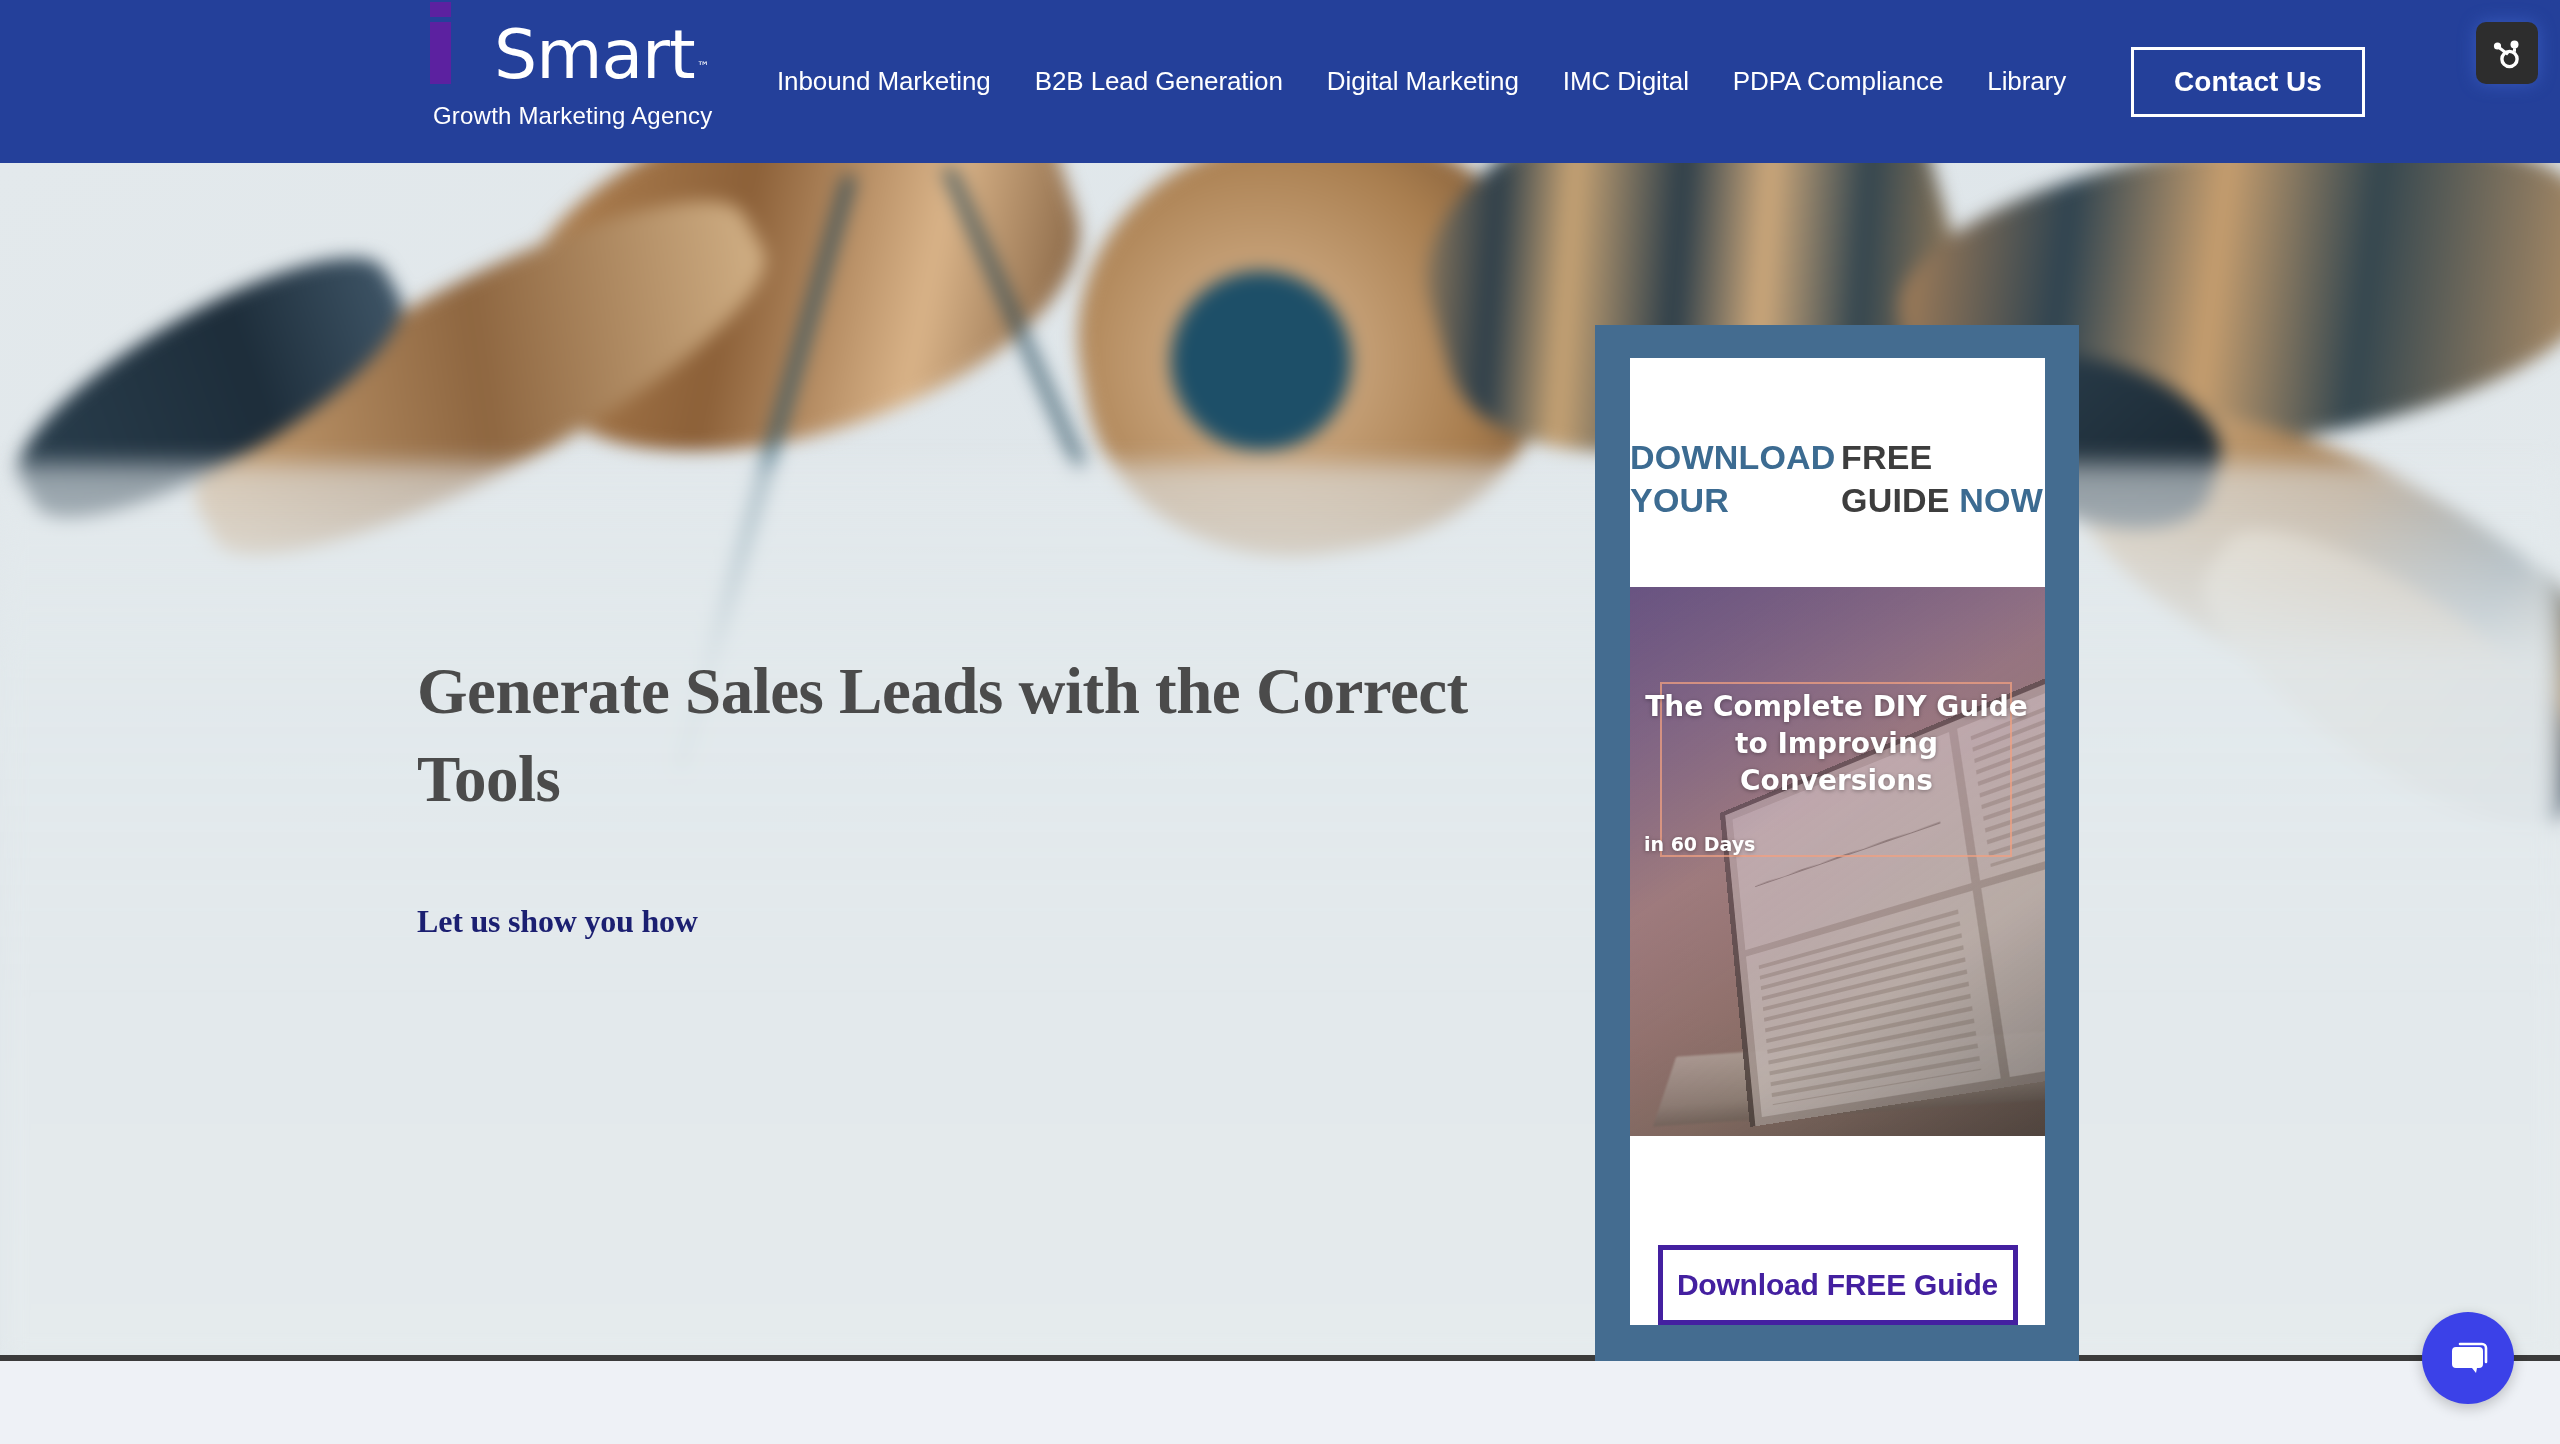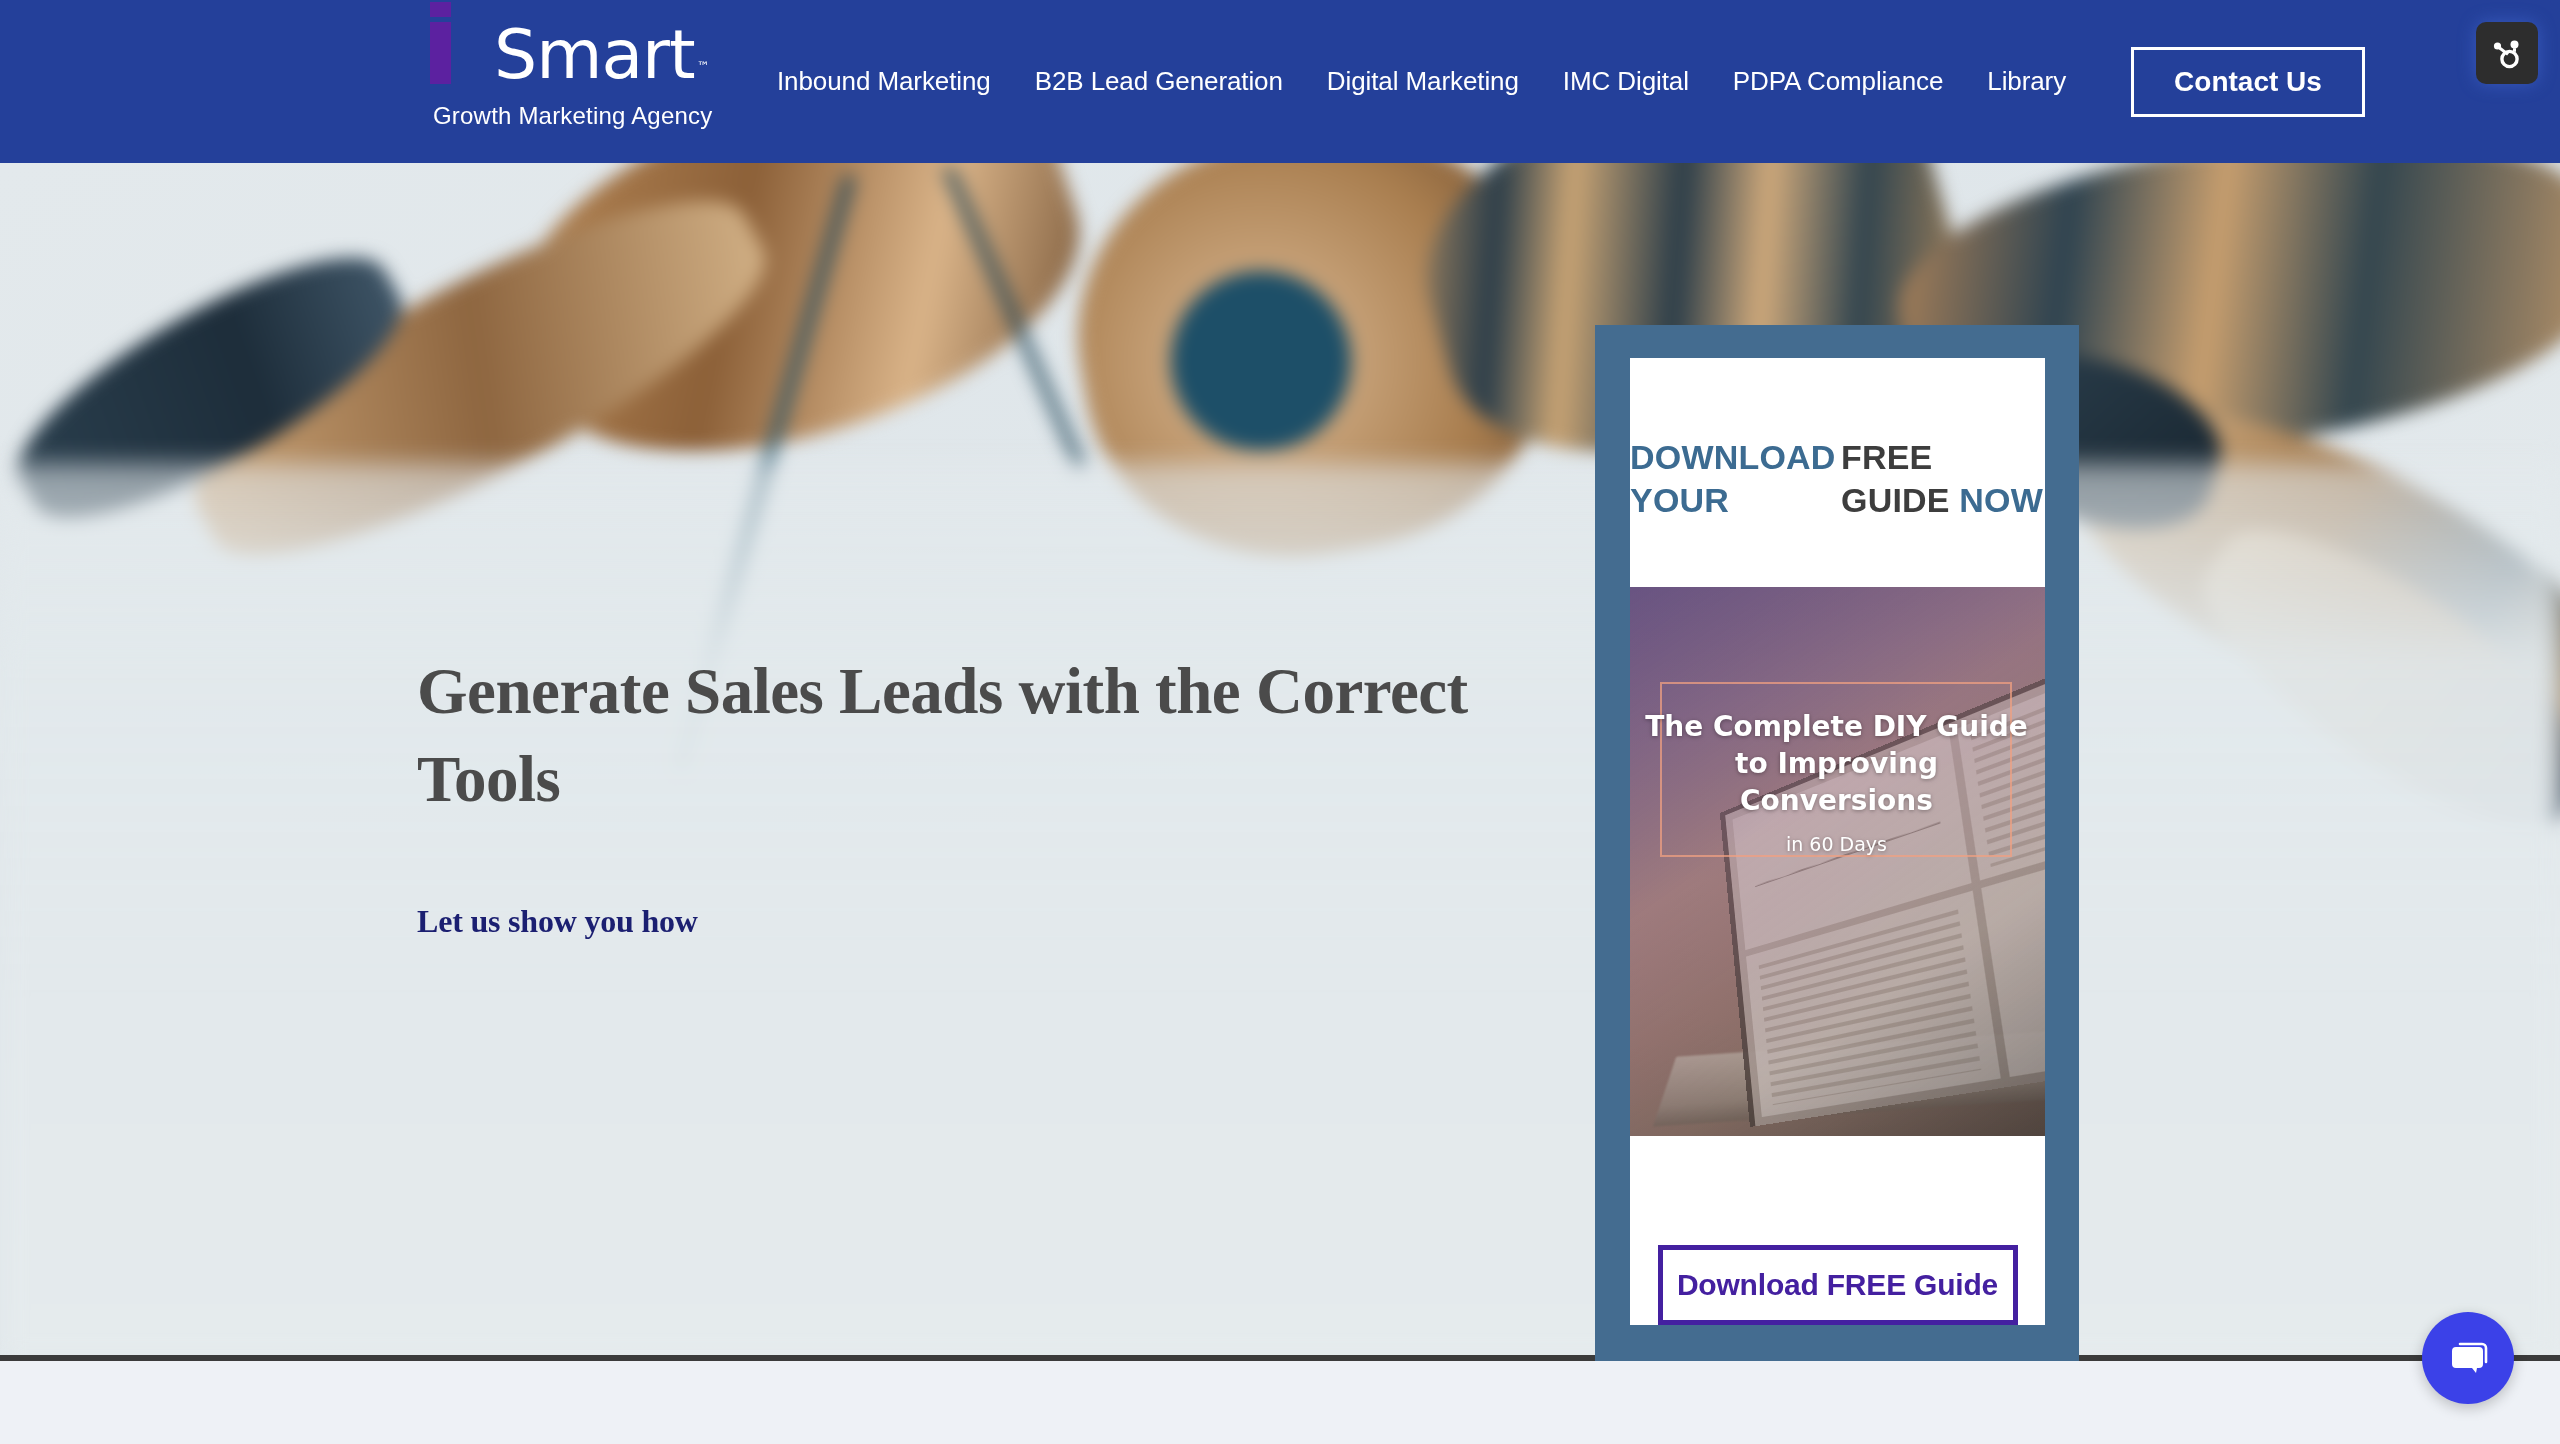--- a/index.html
+++ b/index.html
@@ -279,29 +279,28 @@
   .ebook-title{
     position:absolute; left:14px; top:101px;
     width:385px;
     text-align:center;
     color:#ffffff;
     font-size:28px;
     line-height:1.33;
     font-weight:700;
     font-family:"DejaVu Sans", sans-serif;
     text-shadow:0 1px 4px rgba(0,0,0,.35);
-    margin-top:20px;
   }
   .ebook-sub{
     position:absolute; left:14px; top:246px;
     width:385px;
-    text-align:center;
+    text-align:left;
     color:#ffffff;
     font-size:19px;
-    font-weight:400;
+    font-weight:700;
     font-family:"DejaVu Sans", sans-serif;
     text-shadow:0 1px 4px rgba(0,0,0,.35);
   }
 
   .offer-foot{
     flex:1;
     display:flex; align-items:flex-end; justify-content:center;
     padding-top:38px;
   }
   .dl-btn{

